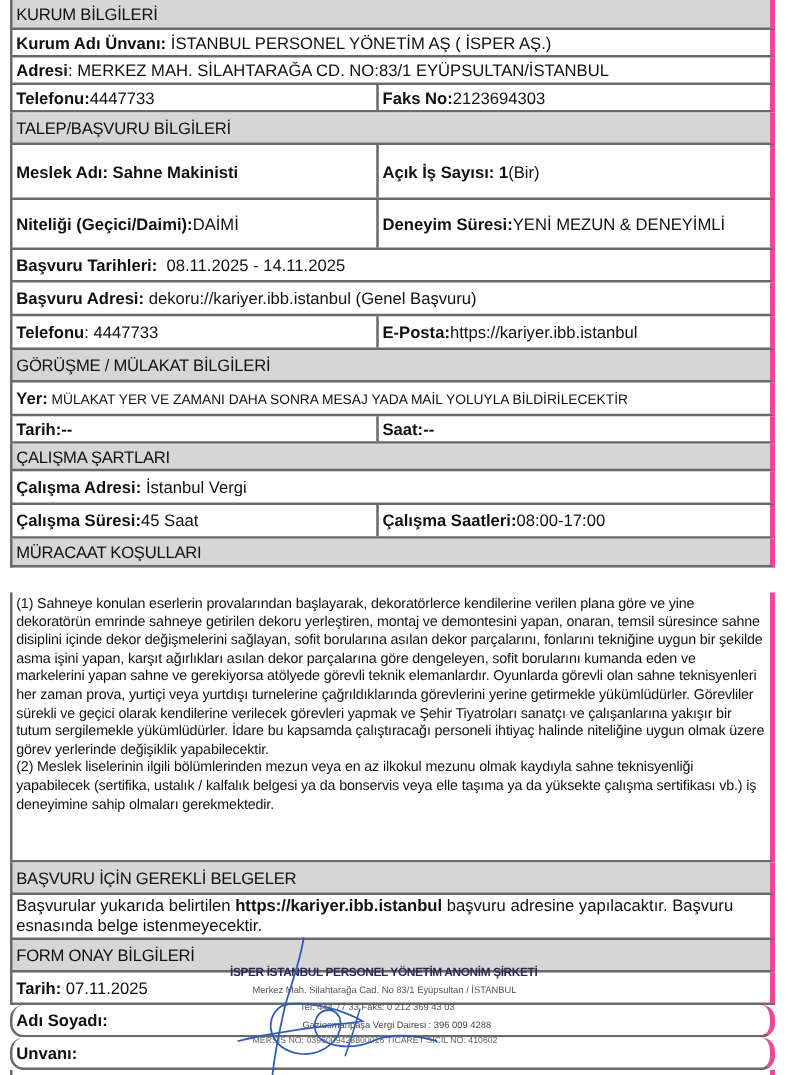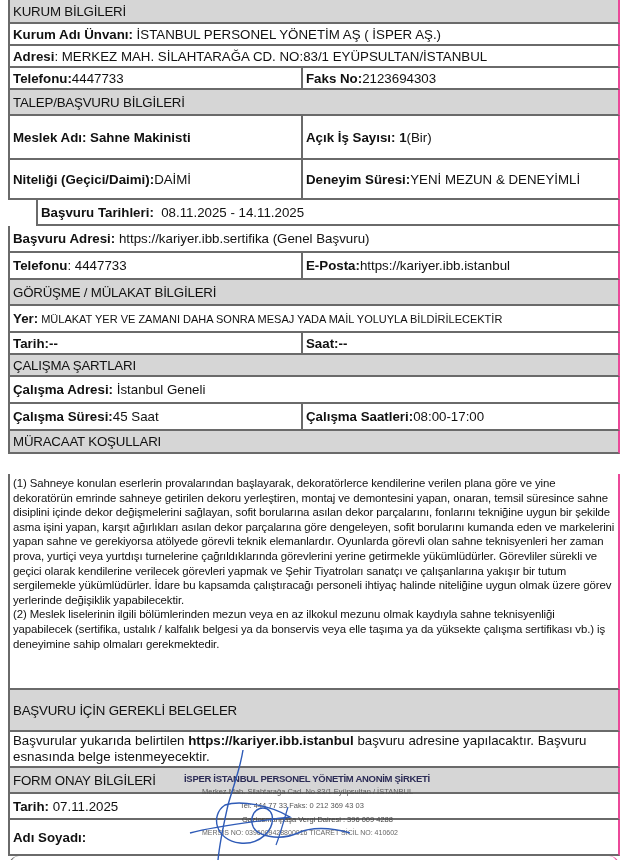--- a/index.html
+++ b/index.html
@@ -1,20 +1,20 @@
 <!DOCTYPE html>
 <html><head>
 <meta charset="utf-8">
 <style>
   html, body { margin: 0; padding: 0; background: #ffffff; }
   body { width: 629px; height: 860px; overflow: hidden; position: relative;
          font-family: "Liberation Sans", sans-serif; color: #111; }
   .sheet { position: absolute; left: 8px; top: 0; width: 612px; }
   .row { position: relative; box-sizing: border-box; border-left: 2px solid #6a6a6a;
-         border-right: 2px solid #ec4899; border-bottom: 2px solid #6a6a6a;
+         border-right: 4px solid #ec4899; border-bottom: 2px solid #6a6a6a;
          display: flex; align-items: center; }
   .hdr { background: #d6d6d6; font-size: 14px; letter-spacing: -0.2px; }
   .cell { box-sizing: border-box; padding: 0 3px; font-size: 13.3px; white-space: nowrap; overflow: hidden; }
   .cell.left { width: 293px; border-right: 2px solid #6a6a6a; height: 100%; display: flex; align-items: center; }
   .cell.right { flex: 1; height: 100%; display: flex; align-items: center; }
   .cell.full { flex: 1; }
   b.lbl { font-weight: bold; }
   .small { font-size: 11px; }
   .para { font-size: 11.4px; line-height: 14.6px; padding: 2px 3px; white-space: normal; align-self: flex-start; letter-spacing: -0.1px; }
   .para2 { font-size: 13.3px; line-height: 16px; padding: 12px 3px; white-space: normal; }
@@ -66,25 +66,25 @@
   <div class="row" style="height:40px;">
     <div class="cell left">
         <b class="lbl">Niteliği (Geçici/Daimi):</b>
         <span> DAİMİ</span>
       </div>
     <div class="cell right">
         <b class="lbl">Deneyim Süresi:</b>
         <span> YENİ MEZUN &amp; DENEYİMLİ</span>
       </div>
   </div>
-  <div class="row" style="height:26px;margin-left:28px;">
+  <div class="row" style="height:26px;">
     <div class="cell full"><b class="lbl">Başvuru Tarihleri:</b><span style="white-space:pre;">  08.11.2025 - 14.11.2025</span></div>
   </div>
   <div class="row" style="height:27px;">
-    <div class="cell full"><b class="lbl">Başvuru Adresi:</b><span> https://kariyer.ibb.sertifika (Genel Başvuru)</span></div>
+    <div class="cell full"><b class="lbl">Başvuru Adresi:</b><span> dekoru://kariyer.ibb.istanbul (Genel Başvuru)</span></div>
   </div>
   <div class="row" style="height:27px;">
     <div class="cell left">
         <b class="lbl">Telefonu</b>
         <span>: 4447733</span>
       </div>
     <div class="cell right">
         <b class="lbl">E-Posta:</b>
         <span> https://kariyer.ibb.istanbul</span>
       </div>
@@ -102,21 +102,21 @@
       </div>
     <div class="cell right">
         <b class="lbl">Saat:--</b>
       </div>
   </div>
 
   <div class="row hdr" style="height:22px;">
     <div class="cell full">ÇALIŞMA ŞARTLARI</div>
   </div>
   <div class="row" style="height:27px;">
-    <div class="cell full"><b class="lbl">Çalışma Adresi:</b><span> İstanbul Geneli</span></div>
+    <div class="cell full"><b class="lbl">Çalışma Adresi:</b><span> İstanbul Vergi</span></div>
   </div>
   <div class="row" style="height:27px;">
     <div class="cell left">
         <b class="lbl">Çalışma Süresi:</b>
         <span> 45 Saat</span>
       </div>
     <div class="cell right">
         <b class="lbl">Çalışma Saatleri:</b>
         <span> 08:00-17:00</span>
       </div>
@@ -125,34 +125,34 @@
   <div class="row hdr" style="height:23px;">
     <div class="cell full">MÜRACAAT KOŞULLARI</div>
   </div>
   <div class="row" style="height:216px; align-items:flex-start;margin-top:20px;">
     <div class="cell full para">
       <div>(1) Sahneye konulan eserlerin provalarından başlayarak, dekoratörlerce kendilerine verilen plana göre ve yine dekoratörün emrinde sahneye getirilen dekoru yerleştiren, montaj ve demontesini yapan, onaran, temsil süresince sahne disiplini içinde dekor değişmelerini sağlayan, sofit borularına asılan dekor parçalarını, fonlarını tekniğine uygun bir şekilde asma işini yapan, karşıt ağırlıkları asılan dekor parçalarına göre dengeleyen, sofit borularını kumanda eden ve markelerini yapan sahne ve gerekiyorsa atölyede görevli teknik elemanlardır. Oyunlarda görevli olan sahne teknisyenleri her zaman prova, yurtiçi veya yurtdışı turnelerine çağrıldıklarında görevlerini yerine getirmekle yükümlüdürler. Görevliler sürekli ve geçici olarak kendilerine verilecek görevleri yapmak ve Şehir Tiyatroları sanatçı ve çalışanlarına yakışır bir tutum sergilemekle yükümlüdürler. İdare bu kapsamda çalıştıracağı personeli ihtiyaç halinde niteliğine uygun olmak üzere görev yerlerinde değişiklik yapabilecektir.</div>
       <div>(2) Meslek liselerinin ilgili bölümlerinden mezun veya en az ilkokul mezunu olmak kaydıyla sahne teknisyenliği yapabilecek (sertifika, ustalık / kalfalık belgesi ya da bonservis veya elle taşıma ya da yüksekte çalışma sertifikası vb.) iş deneyimine sahip olmaları gerekmektedir.</div>
     </div>
   </div>
 
-  <div class="row hdr" style="height:42px;">
+  <div class="row hdr" style="height:26px;">
     <div class="cell full">BAŞVURU İÇİN GEREKLİ BELGELER</div>
   </div>
   <div class="row" style="height:36px;">
     <div class="cell full para2"><span>Başvurular yukarıda belirtilen </span><b>https://kariyer.ibb.istanbul</b><span> başvuru adresine yapılacaktır. Başvuru esnasında belge istenmeyecektir.</span></div>
   </div>
 
   <div class="row hdr" style="height:26px;">
     <div class="cell full">FORM ONAY BİLGİLERİ</div>
   </div>
   <div class="row" style="height:26px;">
     <div class="cell full"><b class="lbl">Tarih:</b><span> 07.11.2025</span></div>
   </div>
-  <div class="row" style="height:36px;">
+  <div class="row" style="height:26px;border-radius:11px;">
     <div class="cell full"><b class="lbl">Adı Soyadı:</b></div>
   </div>
   <div class="row" style="height:26px;border-radius:11px;">
     <div class="cell full"><b class="lbl">Unvanı:</b></div>
   </div>
   <div class="row" style="height:22px; border-bottom:0;">
     <div class="cell full"><b class="lbl">Kaşe/İmza:</b></div>
   </div>
 </div>
 

